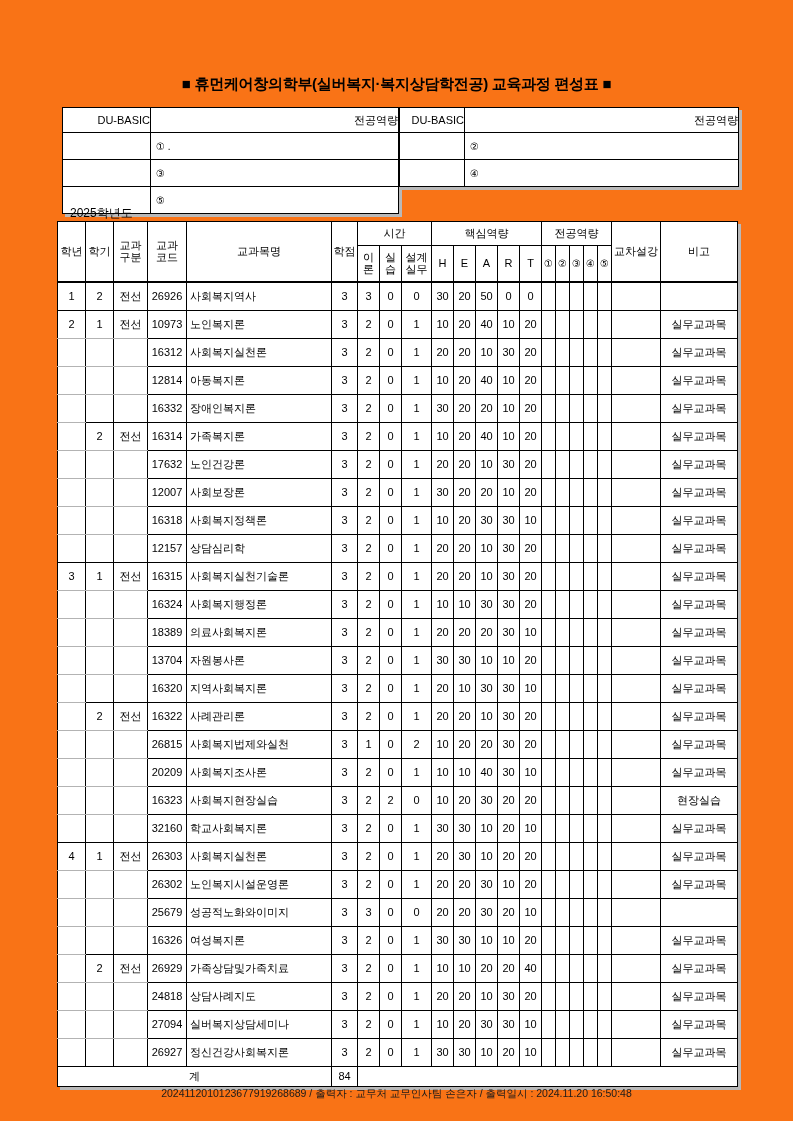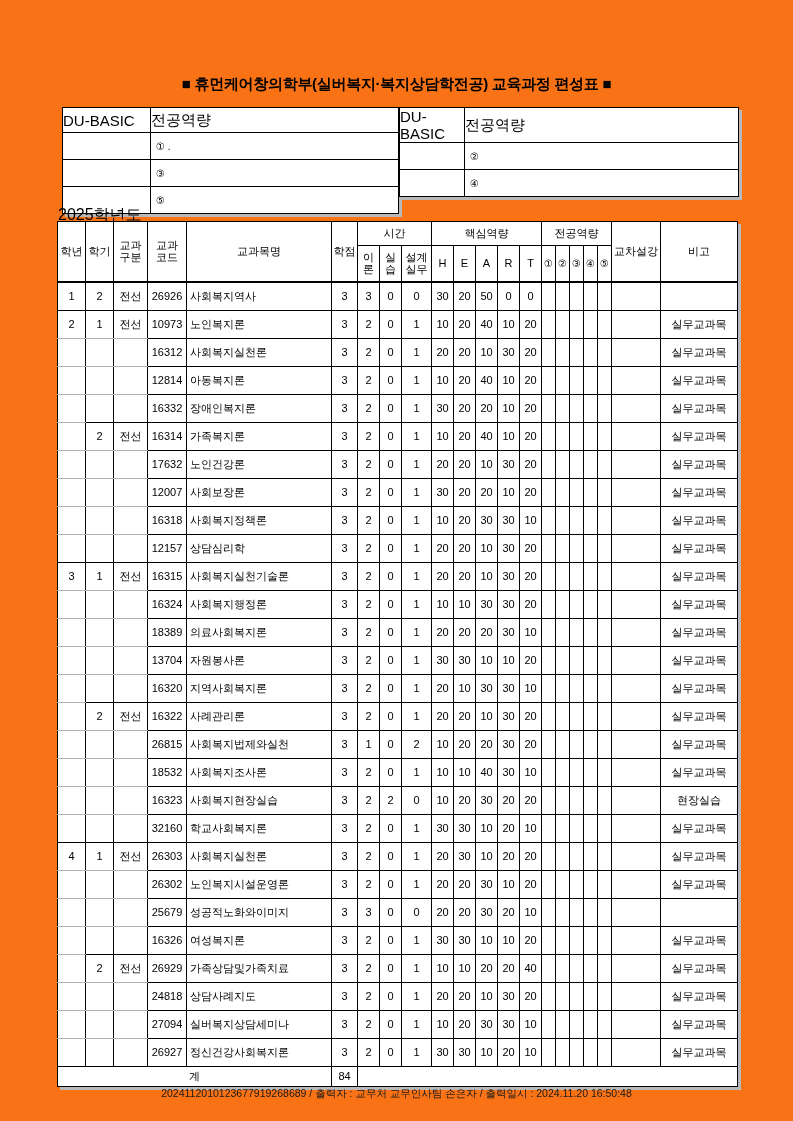--- a/index.html
+++ b/index.html
@@ -33,38 +33,38 @@
     align-items: flex-start;
   }
   table.ttable {
     border-collapse: collapse;
     background: #fff;
     table-layout: fixed;
     box-shadow: 3px 3px 0 #b9b9b9;
   }
   table.ttable th, table.ttable td {
     border: 1px solid #000;
-    font-size: 15px;
+    font-size: 11px;
     font-weight: normal;
-    text-align: left;
+    text-align: right;
     overflow: hidden;
   }
   table.ttable tr.thead-row { height: 25px; }
   table.ttable tr.tdata-row { height: 27px; }
   table.ttable td.comp-val {
     text-align: left;
     padding-left: 5px;
     font-size: 10px;
   }
 
   
   .year-label {
     position: absolute;
-    top: 205px; left: 58px;
-    font-size: 16px;
+    top: 205px; left: 70px;
+    font-size: 12px;
   }
 
   
   table.main {
     position: absolute;
     top: 221px; left: 57px;
     width: 680px;
     border-collapse: collapse;
     table-layout: fixed;
     background: #fff;
@@ -609,21 +609,21 @@
           <td></td>
           <td></td>
           <td></td>
           <td></td>
           <td>실무교과목</td>
         </tr>
         <tr>
           <td class="soft"></td>
           <td class="soft"></td>
           <td class="soft"></td>
-          <td>18532</td>
+          <td>20209</td>
           <td class="name">사회복지조사론</td>
           <td>3</td>
           <td>2</td>
           <td>0</td>
           <td>1</td>
           <td>10</td>
           <td>10</td>
           <td>40</td>
           <td>30</td>
           <td>10</td>

